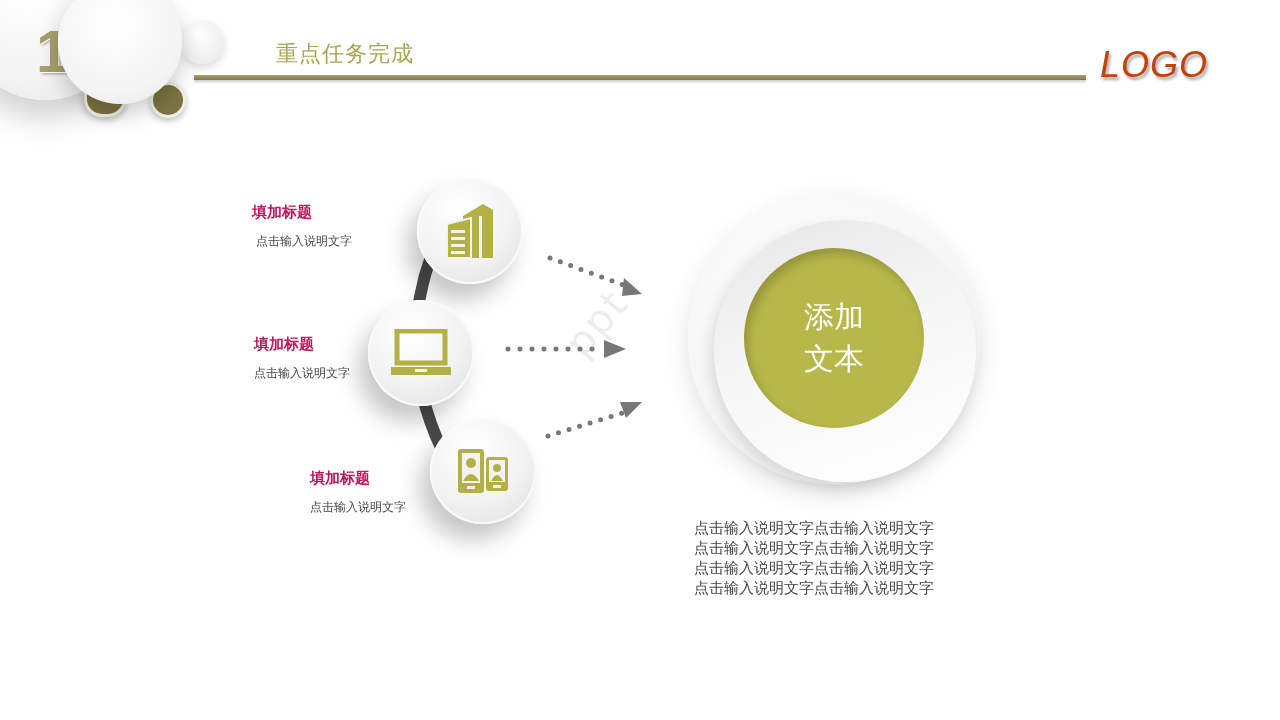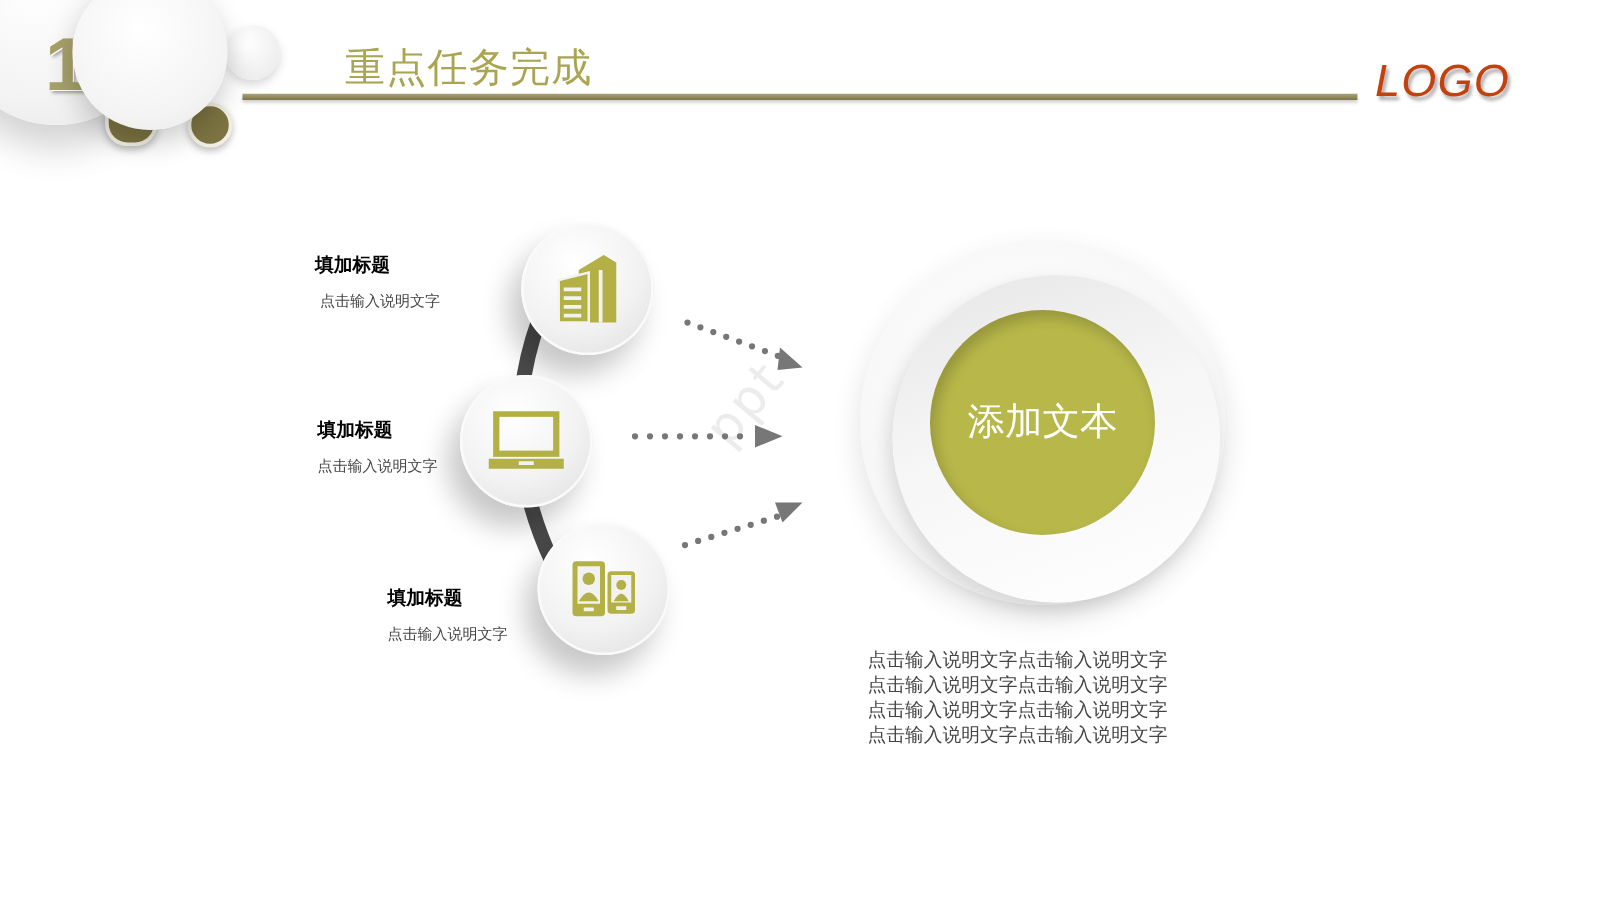--- a/index.html
+++ b/index.html
@@ -18,45 +18,45 @@
     box-shadow: 0 10px 22px rgba(0,0,0,0.2); z-index:3; }
   .deco-small { left:180px; top:20px; width:44px; height:44px; border-radius:50%;
     background:radial-gradient(circle at 40% 35%, #ffffff, #e7e7e7);
     box-shadow: 0 4px 8px rgba(0,0,0,0.15); }
   .deco-dot1 { left:84px; top:90px; width:36px; height:24px; border-radius:0 0 18px 18px; background:#7d7442;
     border:3px solid #f1efe4; border-top:none; box-shadow:0 3px 6px rgba(0,0,0,0.25); z-index:2; }
   .deco-dot2 { left:150px; top:82px; width:30px; height:30px; border-radius:50%; background:#7d7442;
     border:3px solid #f1efe4; box-shadow:0 3px 6px rgba(0,0,0,0.25); }
   .header-line { left:194px; top:75px; width:892px; height:5px;
     background:linear-gradient(to bottom, #aaa473, #7b7548); box-shadow:0 2px 3px rgba(0,0,0,0.2); }
-  .title { left:276px; top:32px; font-size:32px; line-height:44px; color:#a9a552; letter-spacing:1px; }
+  .title { left:276px; top:32px; font-size:22px; line-height:44px; color:#a9a552; letter-spacing:1px; }
   .logo { left:1100px; top:40px; font-family:Liberation Sans, sans-serif; font-style:italic; font-size:36px;
     line-height:50px; color:#c2410c; text-shadow: 2px 3px 3px rgba(0,0,0,0.35); letter-spacing:1px; }
 
   
   .arc { left:380px; top:210px; }
 
   
   .step-circle { width:106px; height:106px; border-radius:50%;
     background:radial-gradient(circle at 40% 30%, #ffffff 0%, #f2f2f2 55%, #dcdcdc 100%);
     box-shadow: -10px 16px 22px rgba(0,0,0,0.22), inset 0 0 0 2px #fafafa;
     display:flex; align-items:center; justify-content:center; }
-  .step-title { font-weight:bold; font-size:15px; color:#000000; text-align:center; font-family:"DejaVu Serif", serif; }
+  .step-title { font-weight:bold; font-size:15px; color:#be185d; text-align:center; font-family:"DejaVu Serif", serif; }
   .step-desc { font-size:12px; color:#444; text-align:right; }
 
   
   .big-outer { left:688px; top:192px; width:292px; height:292px; border-radius:50%;
     background:radial-gradient(circle at 45% 40%, #ffffff 0%, #f7f7f7 60%, #e9e9e9 100%);
     box-shadow: 0 10px 24px rgba(0,0,0,0.12); }
   .big-ring { left:714px; top:220px; width:262px; height:262px; border-radius:50%;
     background:linear-gradient(160deg, #e6e6e6 0%, #f6f6f6 45%, #ffffff 100%);
     box-shadow: -4px 6px 14px rgba(0,0,0,0.12); }
   .big-core { left:744px; top:248px; width:180px; height:180px; border-radius:50%;
     background:#b7b74a; box-shadow: inset 4px 6px 10px rgba(0,0,0,0.18);
-    display:flex; flex-direction:row; align-items:center; justify-content:center; }
+    display:flex; flex-direction:column; align-items:center; justify-content:center; }
   .core-text { color:#ffffff; font-size:30px; line-height:42px; text-align:center; }
 
   .para { left:694px; top:518px; width:290px; font-size:15px; line-height:20px; color:#444; }
 
   .watermark { left:560px; top:300px; font-size:40px; color:rgba(200,200,200,0.35);
     transform:rotate(-50deg); font-family:"DejaVu Sans", sans-serif; letter-spacing:2px; }
 </style>
 </head>
 <body>
 

